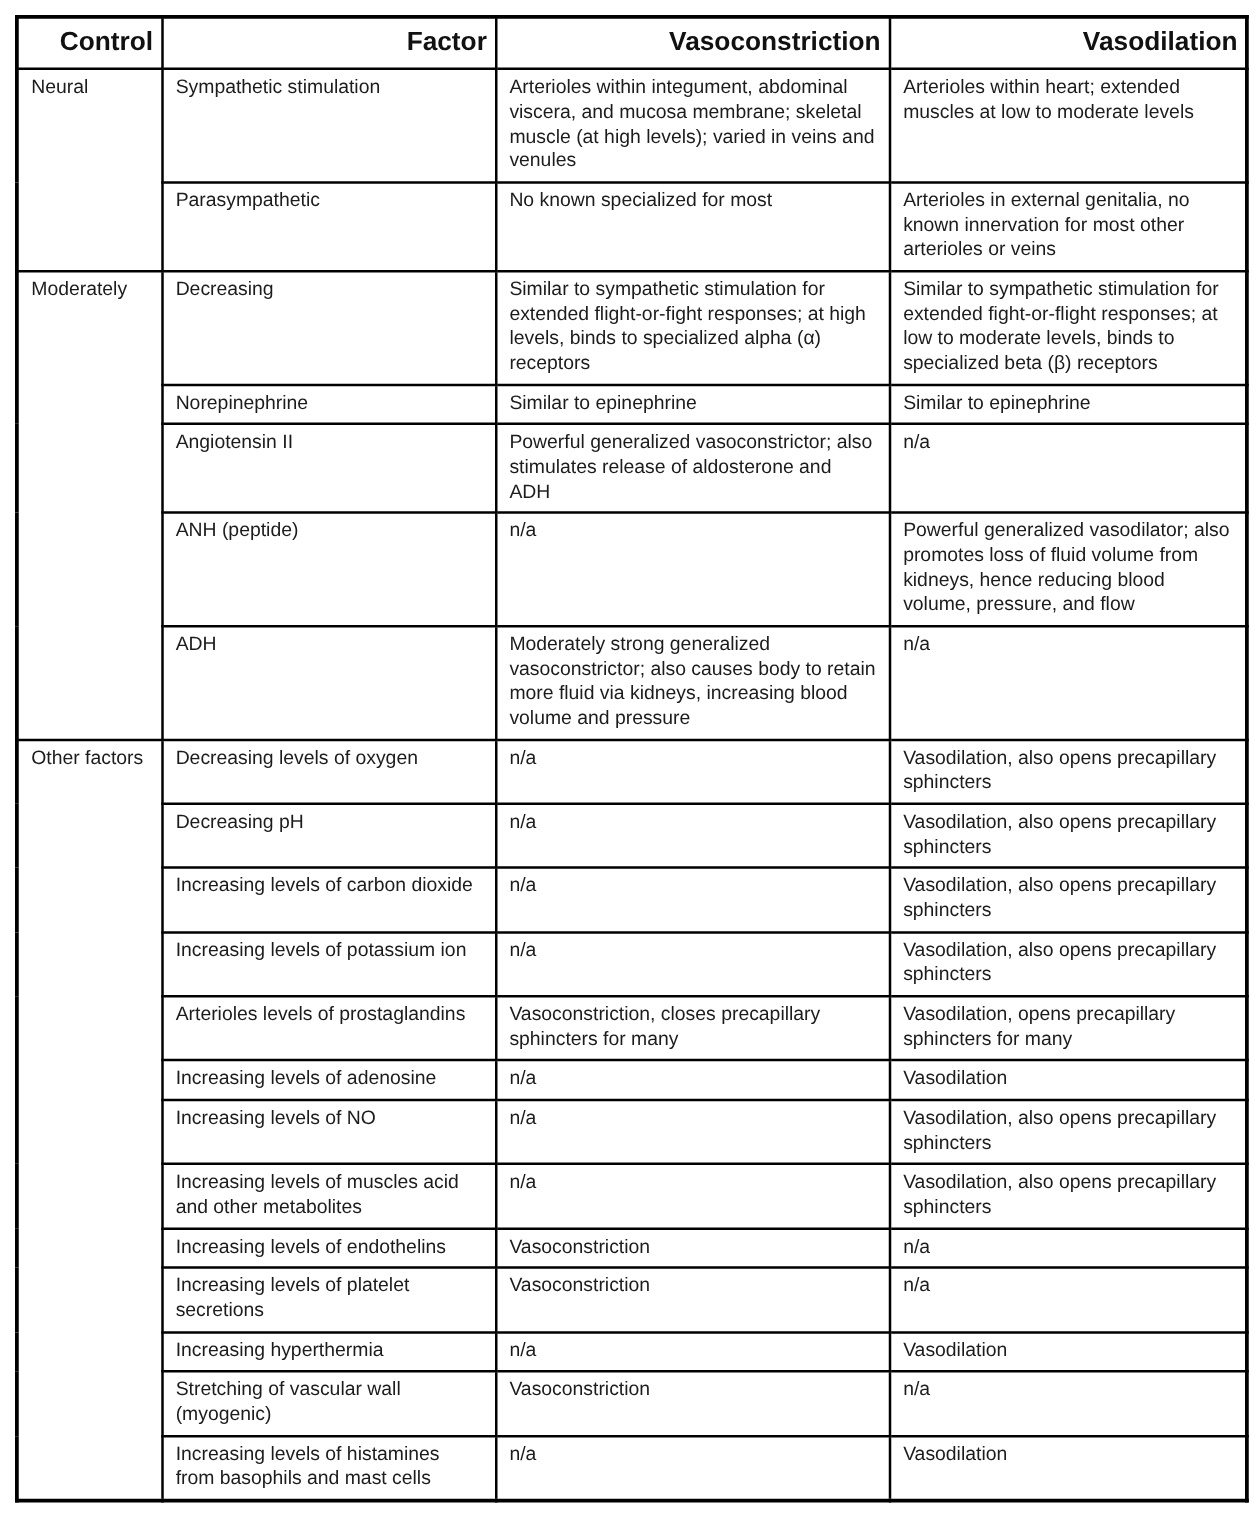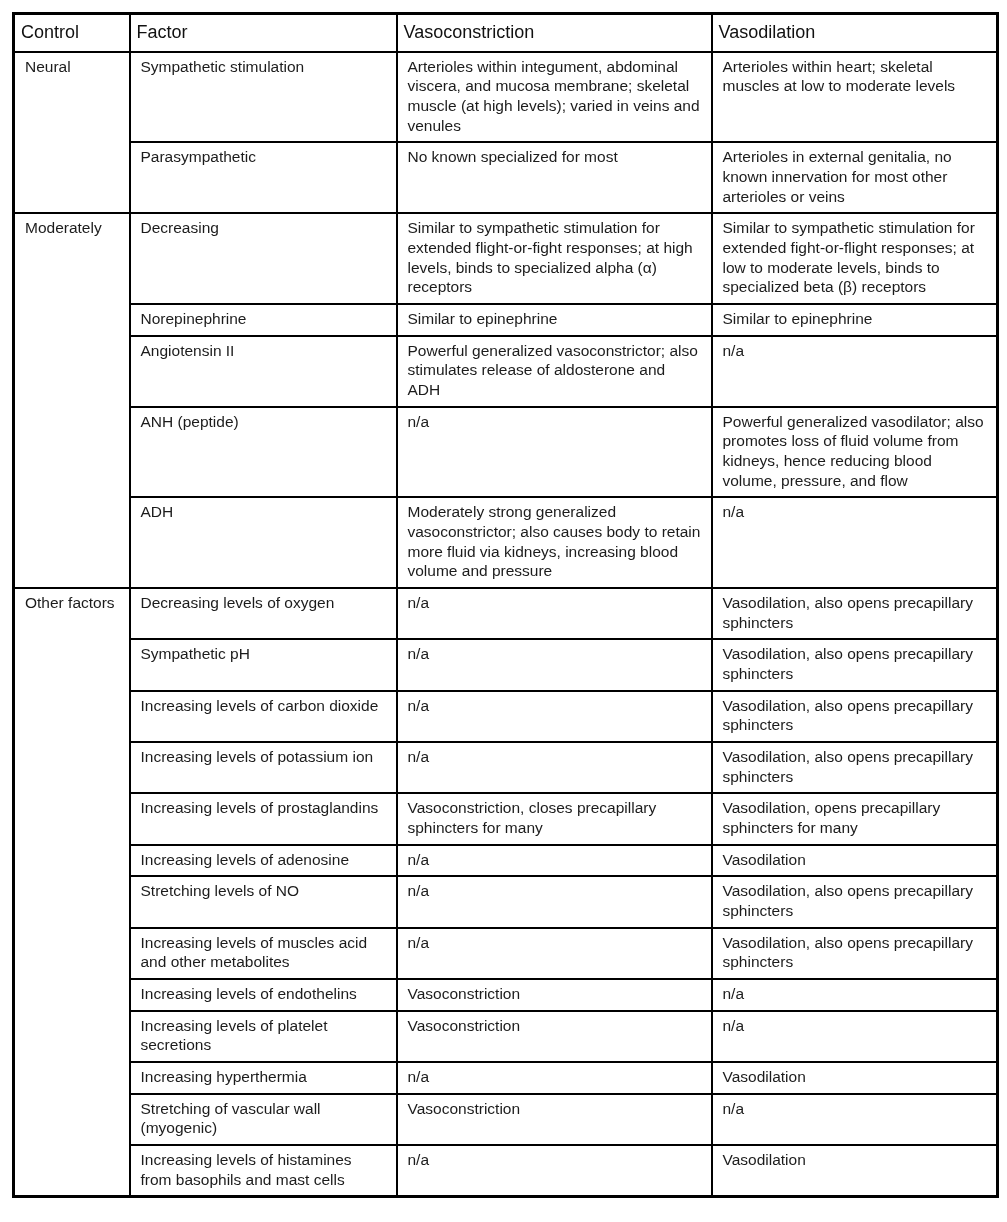--- a/index.html
+++ b/index.html
@@ -25,23 +25,23 @@
   table.factors-table th,
   table.factors-table td {
     border: 2px solid #000000;
     vertical-align: top;
     text-align: left;
     color: #1c1c1c;
     box-sizing: border-box;
     overflow: hidden;
   }
   table.factors-table th {
-    font-size: 18px;
-    font-weight: normal;
-    text-align: left;
+    font-size: 21px;
+    font-weight: bold;
+    text-align: right;
     padding: 6px 6px 7px 6px;
     line-height: 1.25;
     color: #111111;
   }
   table.factors-table td {
     font-size: 15.5px;
     font-weight: normal;
     padding: 4px 10px 6px 10px;
     line-height: 1.27;
   }
@@ -70,21 +70,21 @@
         <th>Factor</th>
         <th>Vasoconstriction</th>
         <th>Vasodilation</th>
       </tr>
     </thead>
     <tbody>
         <tr>
           <td rowspan="2" class="control-cell">Neural</td>
           <td>Sympathetic stimulation</td>
           <td>Arterioles within integument, abdominal viscera, and mucosa membrane; skeletal muscle (at high levels); varied in veins and venules</td>
-          <td>Arterioles within heart; skeletal muscles at low to moderate levels</td>
+          <td>Arterioles within heart; extended muscles at low to moderate levels</td>
         </tr>
         <tr>
           <td>Parasympathetic</td>
           <td>No known specialized for most</td>
           <td>Arterioles in external genitalia, no known innervation for most other arterioles or veins</td>
         </tr>
         <tr>
           <td rowspan="5" class="control-cell">Moderately</td>
           <td>Decreasing</td>
           <td>Similar to sympathetic stimulation for extended flight-or-fight responses; at high levels, binds to specialized alpha (α) receptors</td>
@@ -110,46 +110,46 @@
           <td>Moderately strong generalized vasoconstrictor; also causes body to retain more fluid via kidneys, increasing blood volume and pressure</td>
           <td>n/a</td>
         </tr>
         <tr>
           <td rowspan="13" class="control-cell">Other factors</td>
           <td>Decreasing levels of oxygen</td>
           <td>n/a</td>
           <td>Vasodilation, also opens precapillary sphincters</td>
         </tr>
         <tr>
-          <td>Sympathetic pH</td>
+          <td>Decreasing pH</td>
           <td>n/a</td>
           <td>Vasodilation, also opens precapillary sphincters</td>
         </tr>
         <tr>
           <td>Increasing levels of carbon dioxide</td>
           <td>n/a</td>
           <td>Vasodilation, also opens precapillary sphincters</td>
         </tr>
         <tr>
           <td>Increasing levels of potassium ion</td>
           <td>n/a</td>
           <td>Vasodilation, also opens precapillary sphincters</td>
         </tr>
         <tr>
-          <td>Increasing levels of prostaglandins</td>
+          <td>Arterioles levels of prostaglandins</td>
           <td>Vasoconstriction, closes precapillary sphincters for many</td>
           <td>Vasodilation, opens precapillary sphincters for many</td>
         </tr>
         <tr>
           <td>Increasing levels of adenosine</td>
           <td>n/a</td>
           <td>Vasodilation</td>
         </tr>
         <tr>
-          <td>Stretching levels of NO</td>
+          <td>Increasing levels of NO</td>
           <td>n/a</td>
           <td>Vasodilation, also opens precapillary sphincters</td>
         </tr>
         <tr>
           <td>Increasing levels of muscles acid and other metabolites</td>
           <td>n/a</td>
           <td>Vasodilation, also opens precapillary sphincters</td>
         </tr>
         <tr>
           <td>Increasing levels of endothelins</td>

